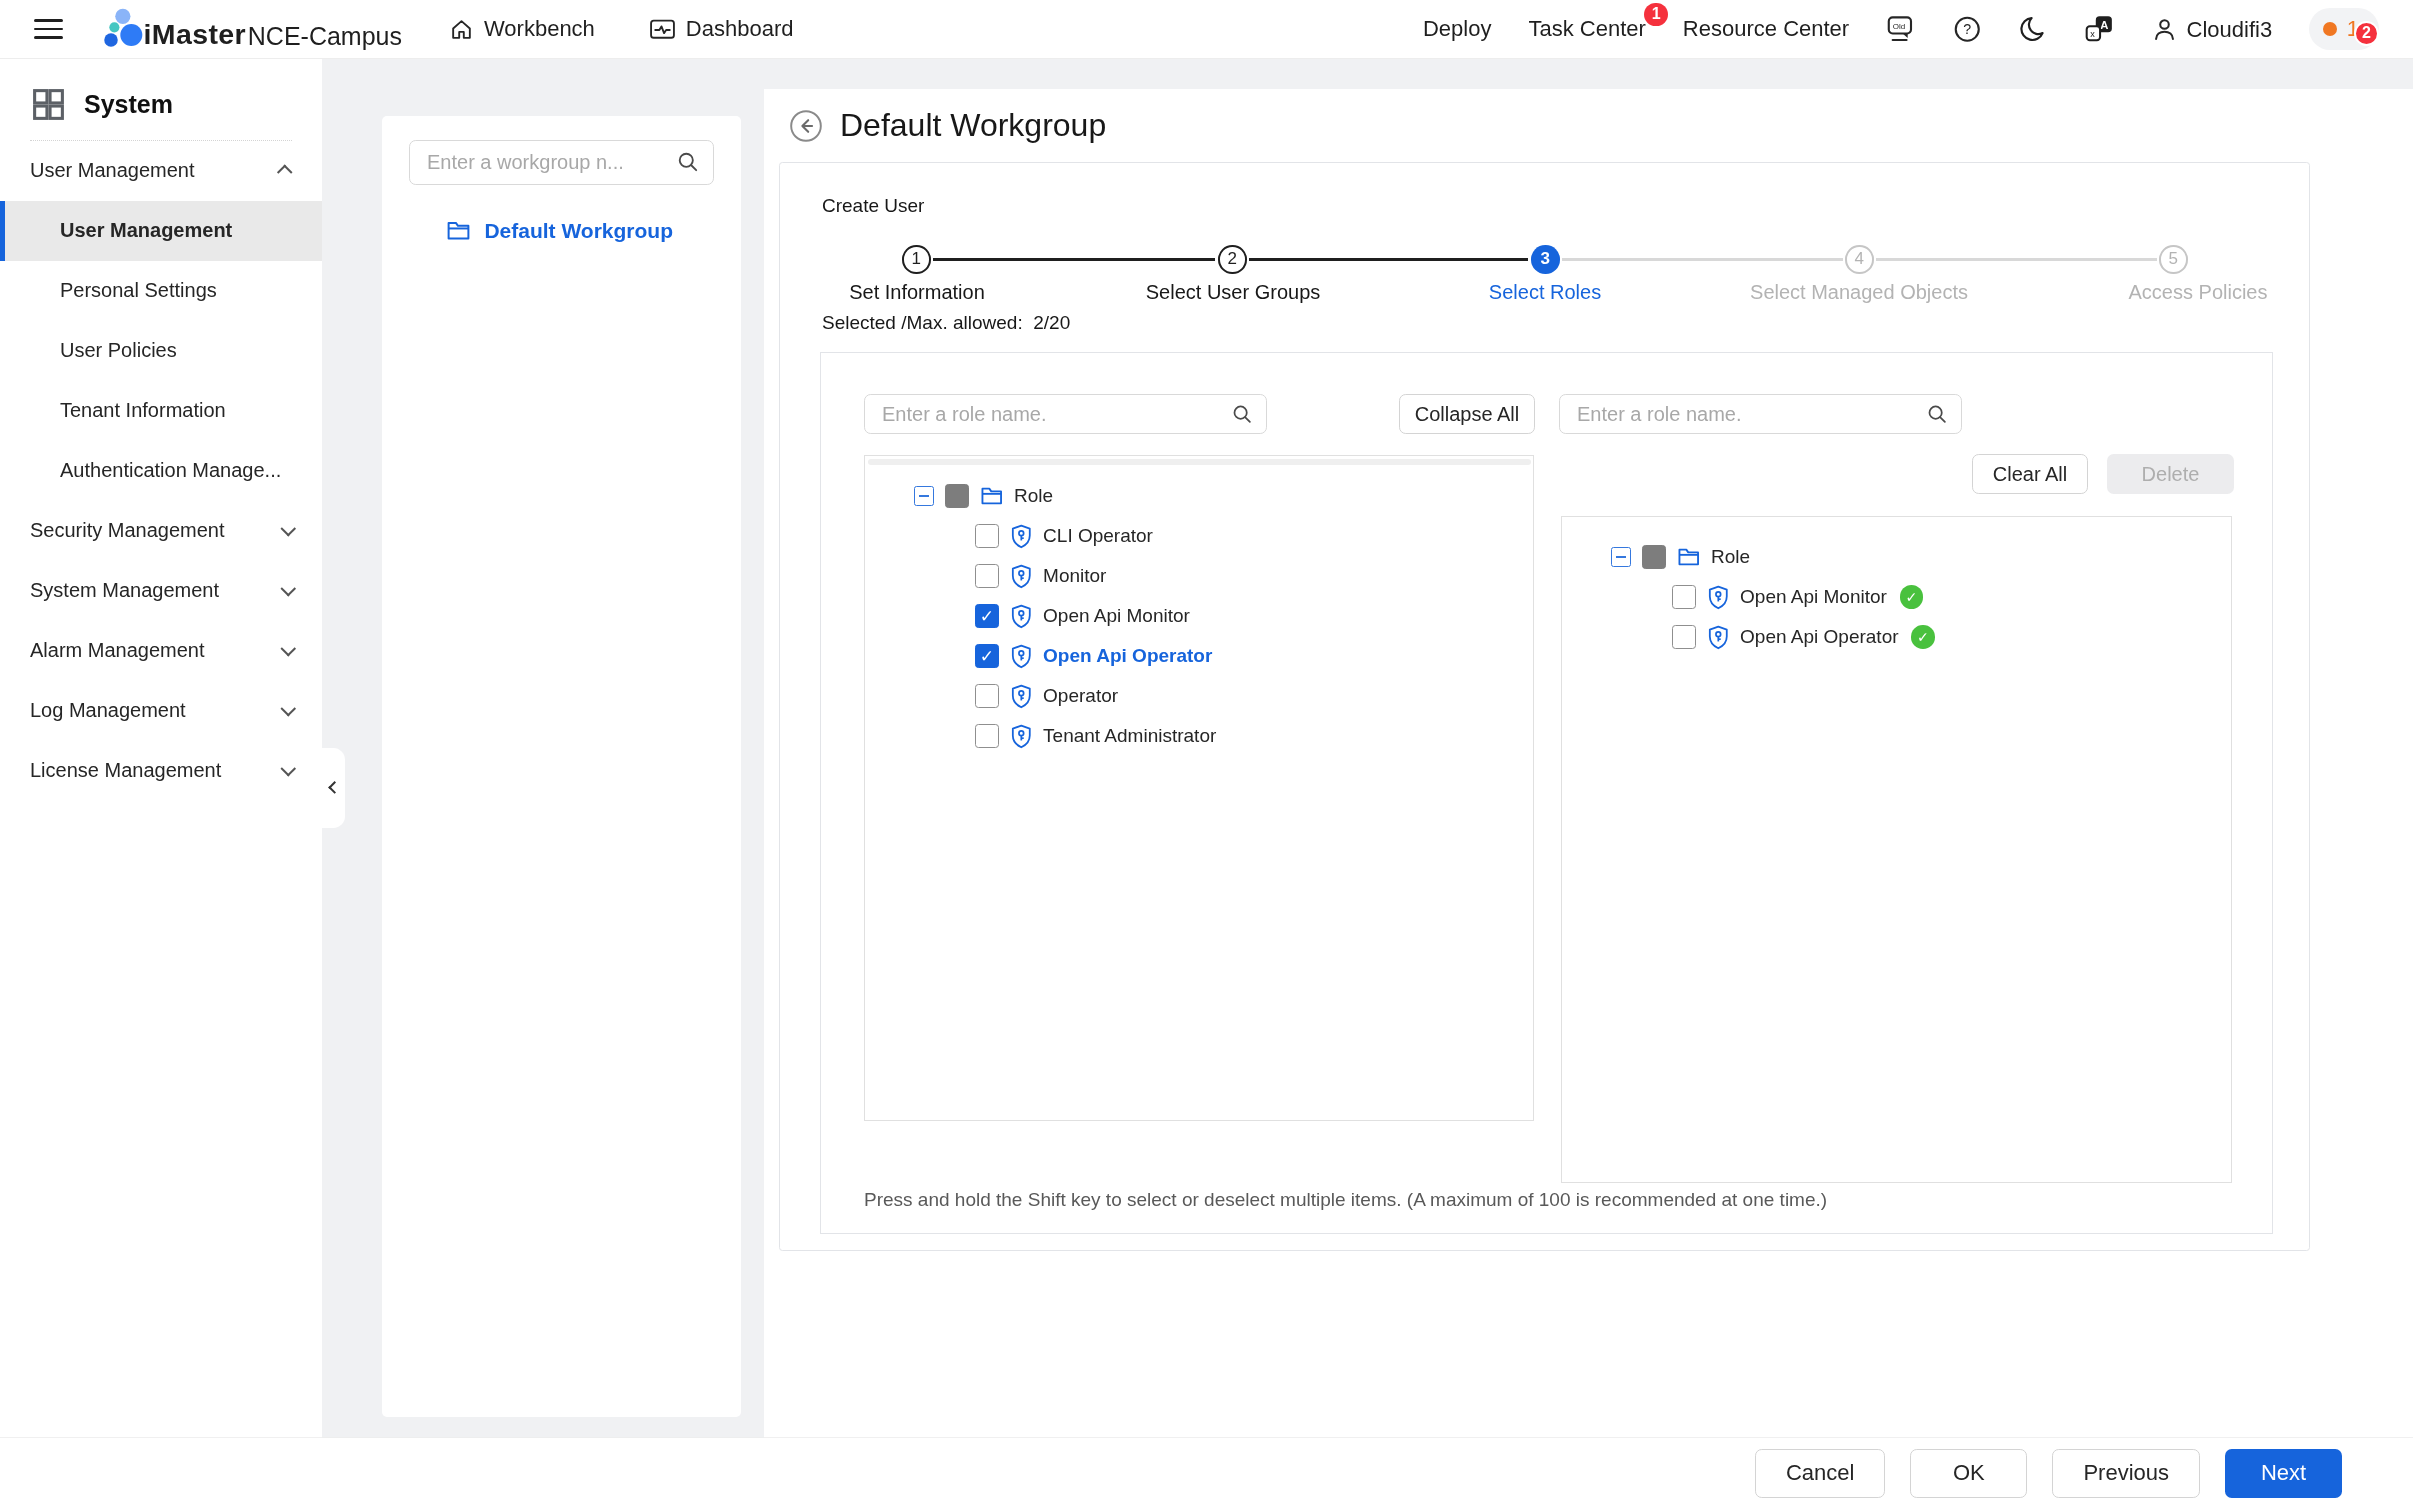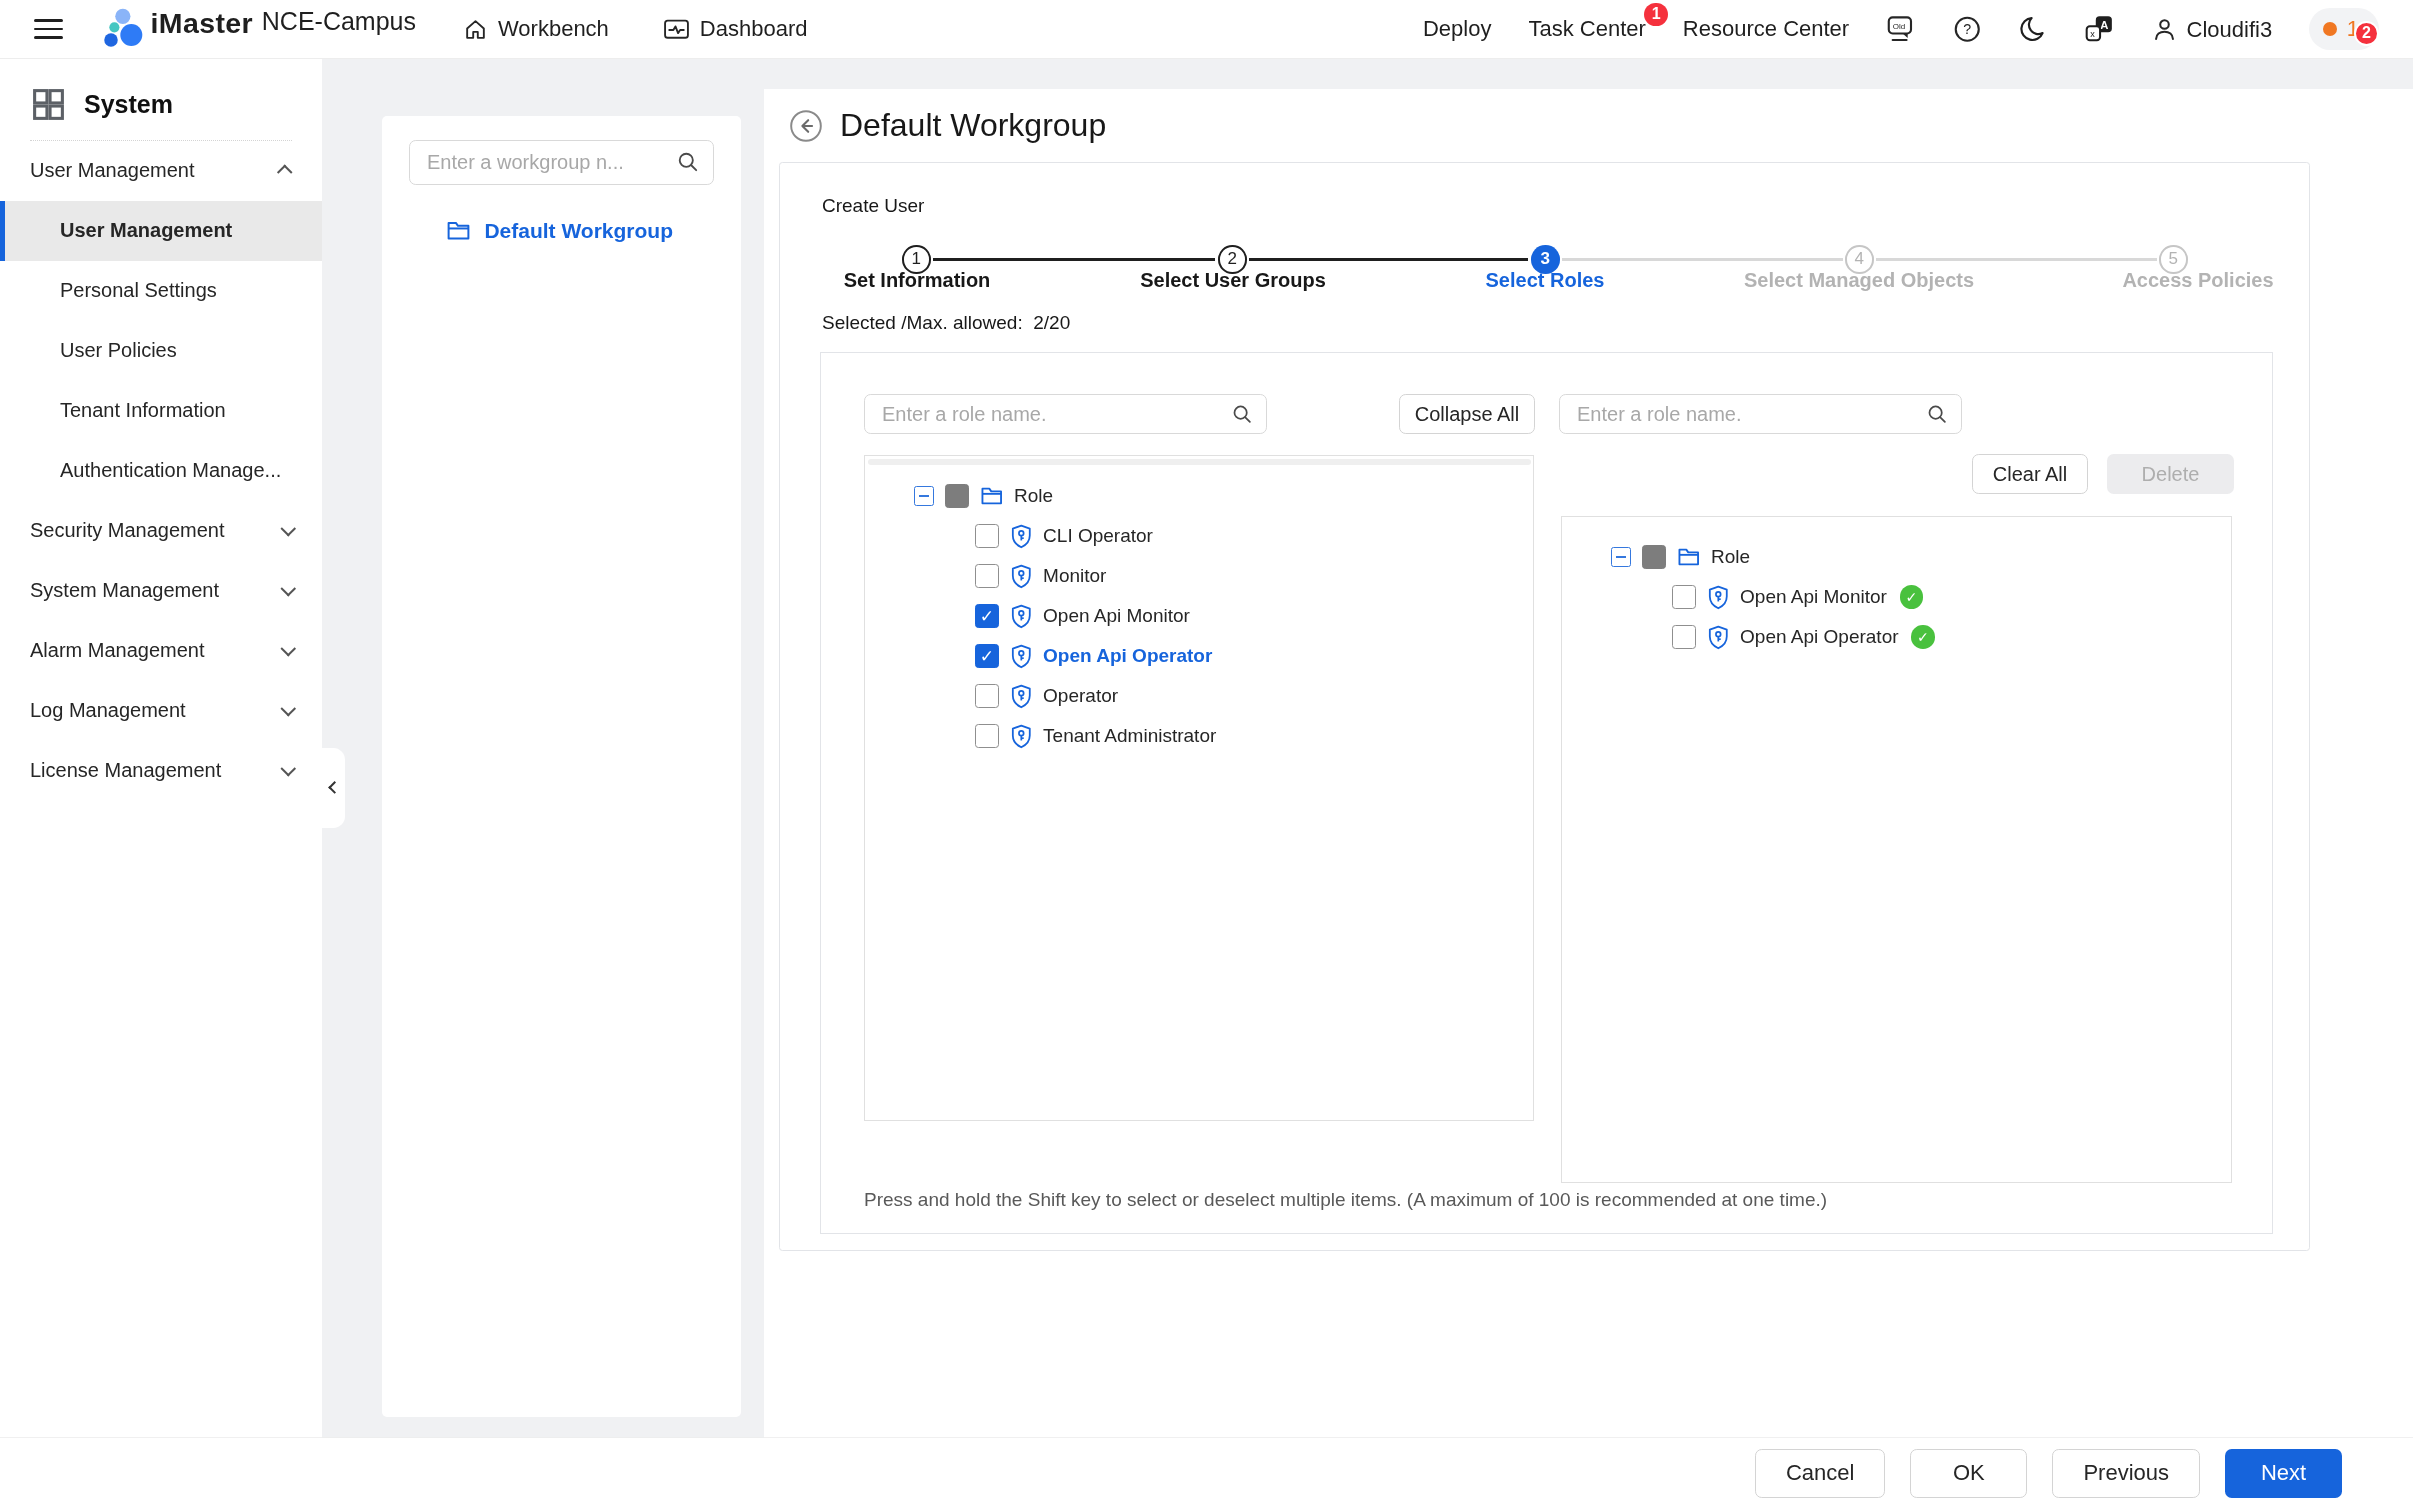--- a/index.html
+++ b/index.html
@@ -15,21 +15,21 @@
   svg { display: block; }
 
   
   .topbar {
     position: absolute; top: 0; left: 0; right: 0; height: 59px;
     background: #fff; border-bottom: 0.8px solid #ededed;
     display: flex; align-items: center; padding: 0 34px; z-index: 30;
   }
   .hamburger { width: 28.5px; height: 20px; display: flex; flex-direction: column; justify-content: space-between; margin-right: 37px; cursor: pointer; }
   .hamburger i { display: block; height: 2.9px; background: #1f1f1f; border-radius: 1.7px; }
-  .brand { display: flex; align-items: flex-start; gap: 7px; }
+  .brand { display: flex; align-items: flex-end; gap: 0; }
   .brand-name { font-size: 28.5px; font-weight: bold; letter-spacing: 0.4px; }
   .brand-suffix { font-size: 25px; margin-left: 1.7px; }
   .top-link { display: flex; align-items: center; gap: 10px; font-size: 22px; cursor: pointer; }
   .top-left-links { display: flex; align-items: center; gap: 54px; margin-left: 47px; }
   .top-right { margin-left: auto; display: flex; align-items: center; gap: 37px; }
   .top-text { font-size: 22px; cursor: pointer; white-space: nowrap; }
   .task-center { position: relative; }
   .badge-red {
     position: absolute; top: -13.4px; right: -22px;
     min-width: 23.5px; height: 23.5px; padding: 0 5px;
@@ -124,21 +124,21 @@
     position: absolute; top: 82px; width: 28.5px; height: 28.5px; border-radius: 50%;
     display: flex; align-items: center; justify-content: center;
     font-size: 17px; background: #fff; z-index: 2;
   }
   .step-circle.done { border: 2.1px solid #1f1f1f; color: #1f1f1f; }
   .step-circle.active { background: #1664dc; color: #fff; font-weight: bold; }
   .step-circle.pending { border: 2.1px solid #c6c6c6; color: #b3b3b3; }
   .step-conn { position: absolute; top: 95px; height: 3.4px; z-index: 1; }
   .step-conn.done { background: #1f1f1f; }
   .step-conn.pending { background: #d8d8d8; }
-  .step-label { position: absolute; top: 106px; transform: translateX(-50%); font-size: 20px; white-space: nowrap; font-weight: bold; }
+  .step-label { position: absolute; top: 118px; transform: translateX(-50%); font-size: 20px; white-space: nowrap; }
   .step-label.done { color: #181818; }
   .step-label.active { color: #1664dc; }
   .step-label.pending { color: #b3b3b3; }
   .selected-note { position: absolute; left: 42px; top: 149px; font-size: 19px; color: #181818; white-space: pre; }
 
   
   .inner {
     position: absolute; left: 40px; top: 189px; width: 1453px; height: 882px;
     border: 0.8px solid #e2e4e8; background: #fff;
   }

